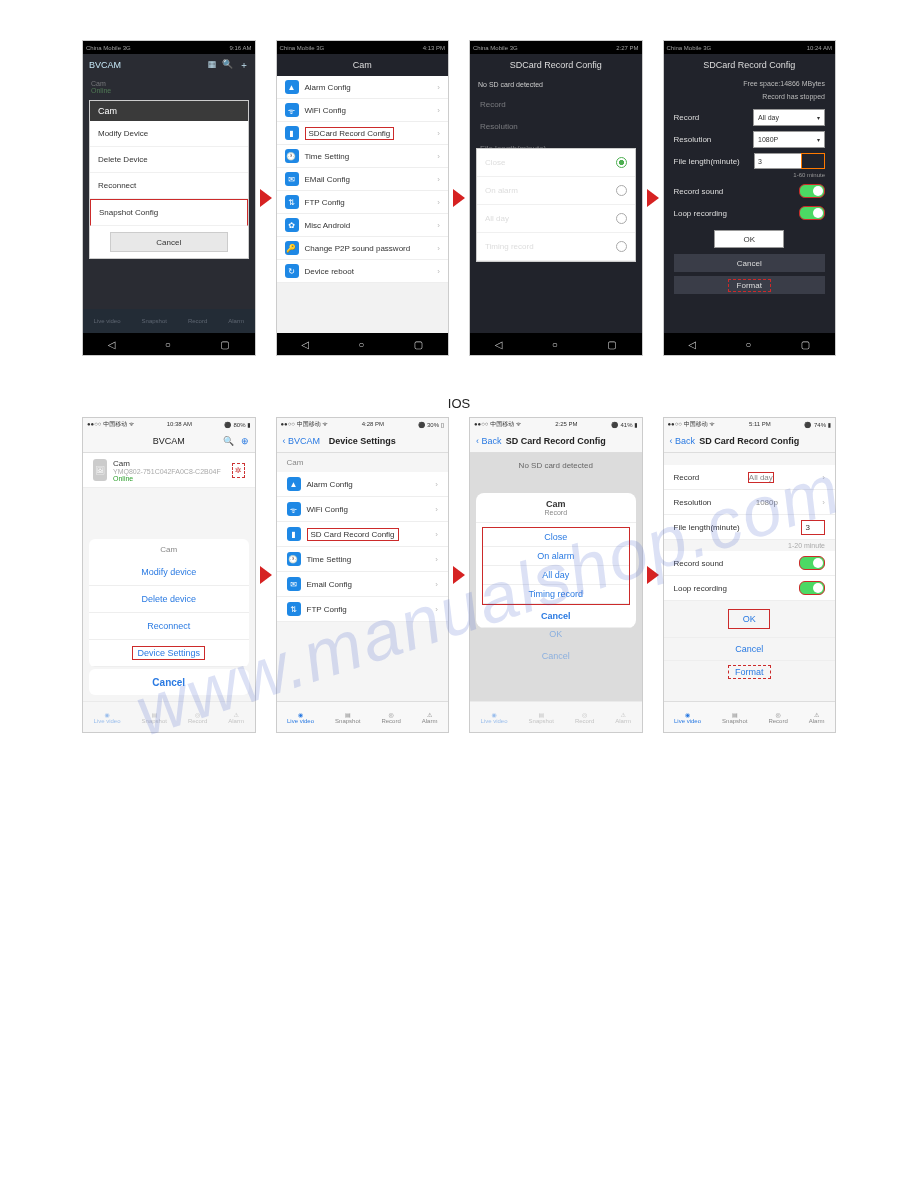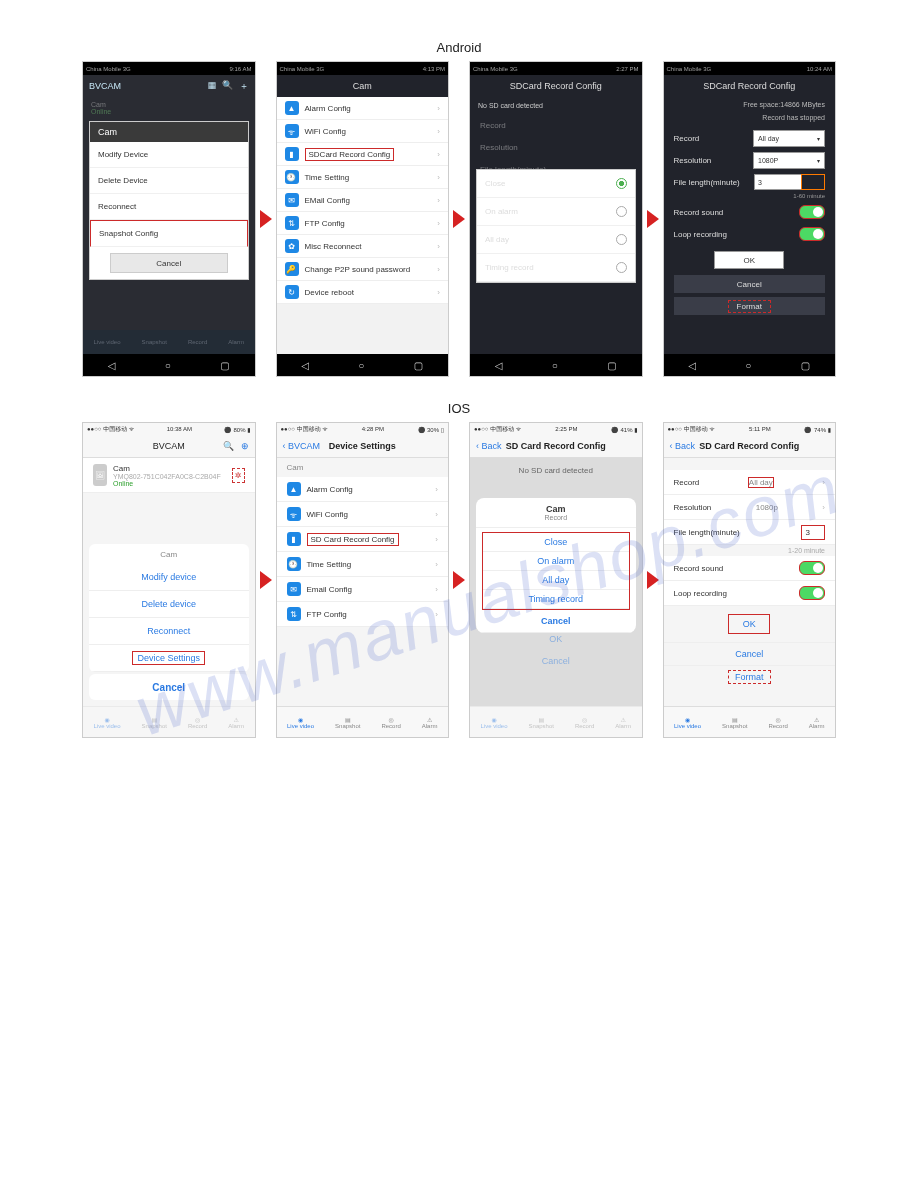--- a/index.html
+++ b/index.html
@@ -54,21 +54,20 @@
   .i-toggle::after{content:"";position:absolute;right:1px;top:1px;width:10px;height:10px;background:#fff;border-radius:50%}
   .i-okbtn{width:40px;height:18px;border:1px solid #cc2a2a;color:#2a7ae2;display:flex;align-items:center;justify-content:center;margin:8px auto;font-size:9px}
   .i-linkbtn{height:22px;display:flex;align-items:center;justify-content:center;color:#2a7ae2;font-size:9px}
   .redboxd{border:1px dashed #cc2a2a}
   .wm{position:absolute;left:120px;top:560px;font-size:70px;color:rgba(60,90,200,.18);font-style:italic;transform:rotate(-18deg);pointer-events:none;letter-spacing:2px}
 </style>
 </head>
 <body>
 
 <div class="page">
-  <div class="heading">Android</div>
 
   <div class="row">
 
     <div class="phone">
       <div class="a-status">
           <span>China Mobile 3G</span>
           <span>9:16 AM</span>
         </div>
       <div class="a-body" style="background:#2a2c33">
         <div style="height:22px;display:flex;align-items:center;padding:0 6px;color:#c5e6f5;font-size:9px">
@@ -138,21 +137,21 @@
             <span>EMail Config</span>
             <span class="chev">›</span>
           </div>
         <div class="lrow">
             <span class="icn">⇅</span>
             <span>FTP Config</span>
             <span class="chev">›</span>
           </div>
         <div class="lrow">
             <span class="icn">✿</span>
-            <span>Misc Reconnect</span>
+            <span>Misc Android</span>
             <span class="chev">›</span>
           </div>
         <div class="lrow">
             <span class="icn">🔑</span>
             <span>Change P2P sound password</span>
             <span class="chev">›</span>
           </div>
         <div class="lrow">
             <span class="icn">↻</span>
             <span>Device reboot</span>
@@ -259,21 +258,21 @@
           </div>
       </div>
       <div class="a-nav">
           <span>◁</span>
           <span>○</span>
           <span>▢</span>
         </div>
     </div>
   </div>
 
-  <div class="heading" style="margin-top:24px">IOS</div>
+  <div class="heading" style="margin-top:40px">IOS</div>
 
   <div class="row">
 
     <div class="phone" style="background:#f5f5f5">
       <div class="i-status">
           <span>●●○○ <span>中国移动</span> ᯤ</span>
           <span>10:38 AM</span>
           <span>⚫ <span>80%</span> ▮</span>
         </div>
       <div class="i-nav">

